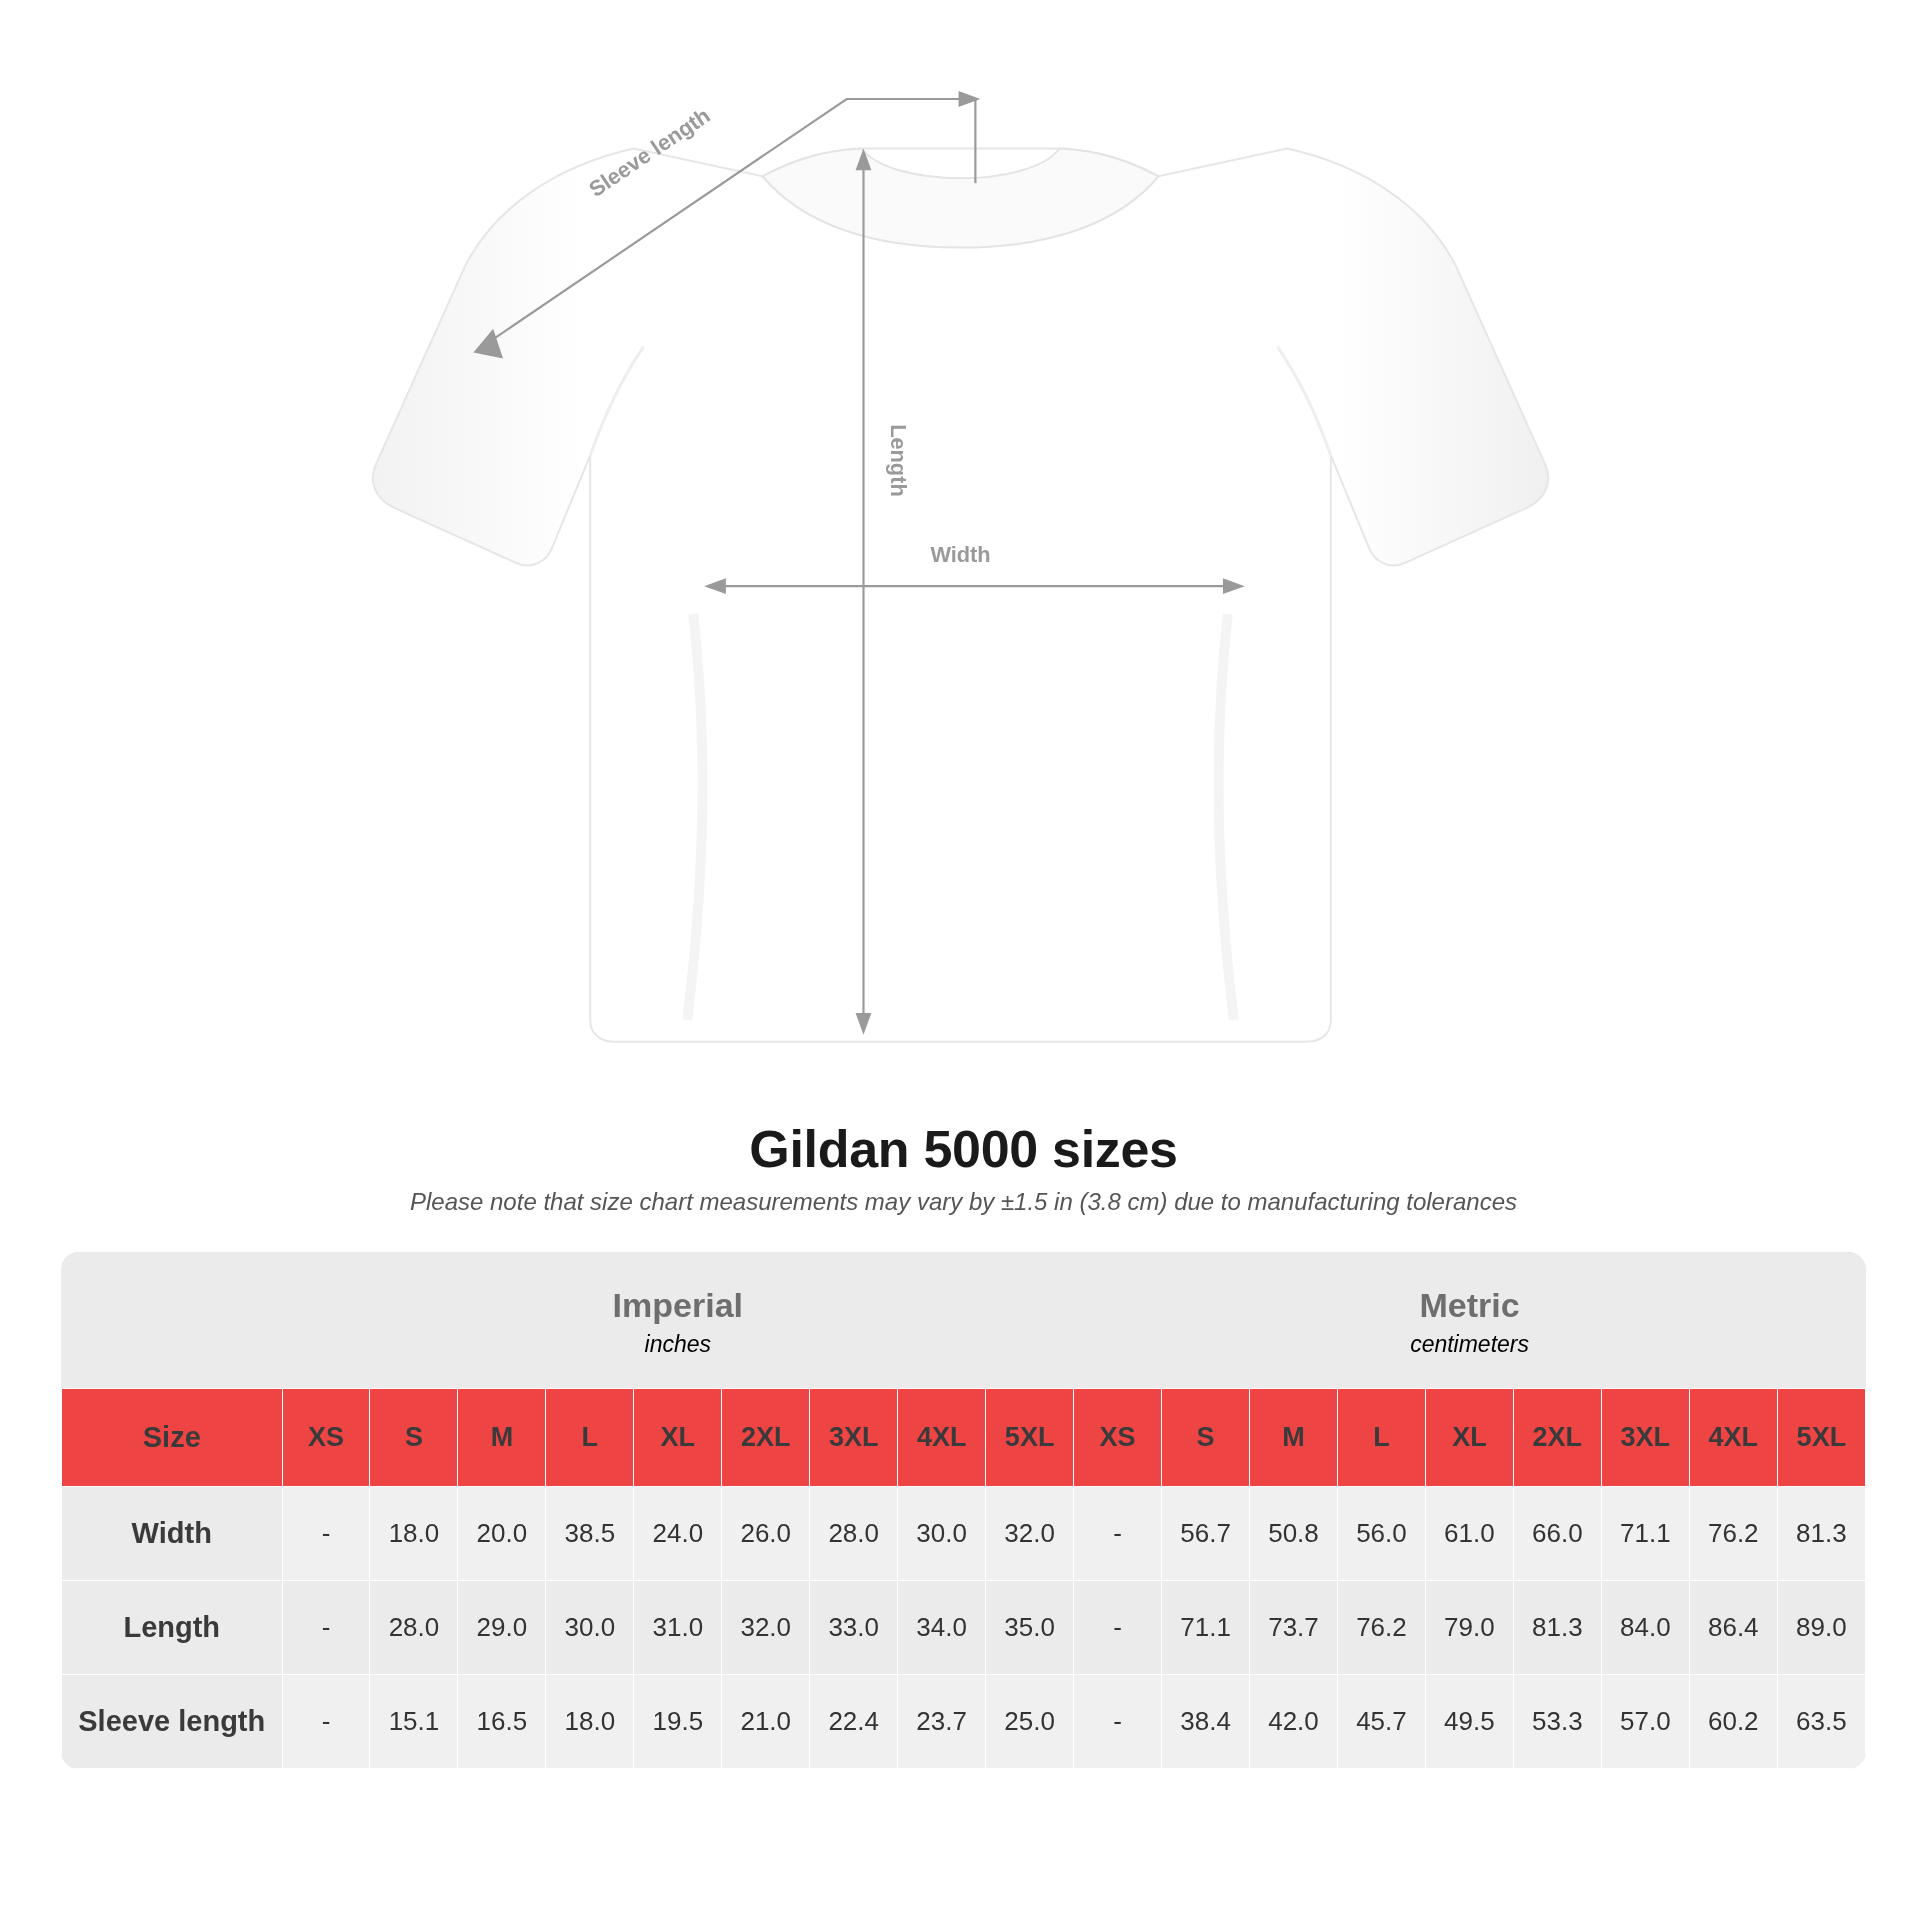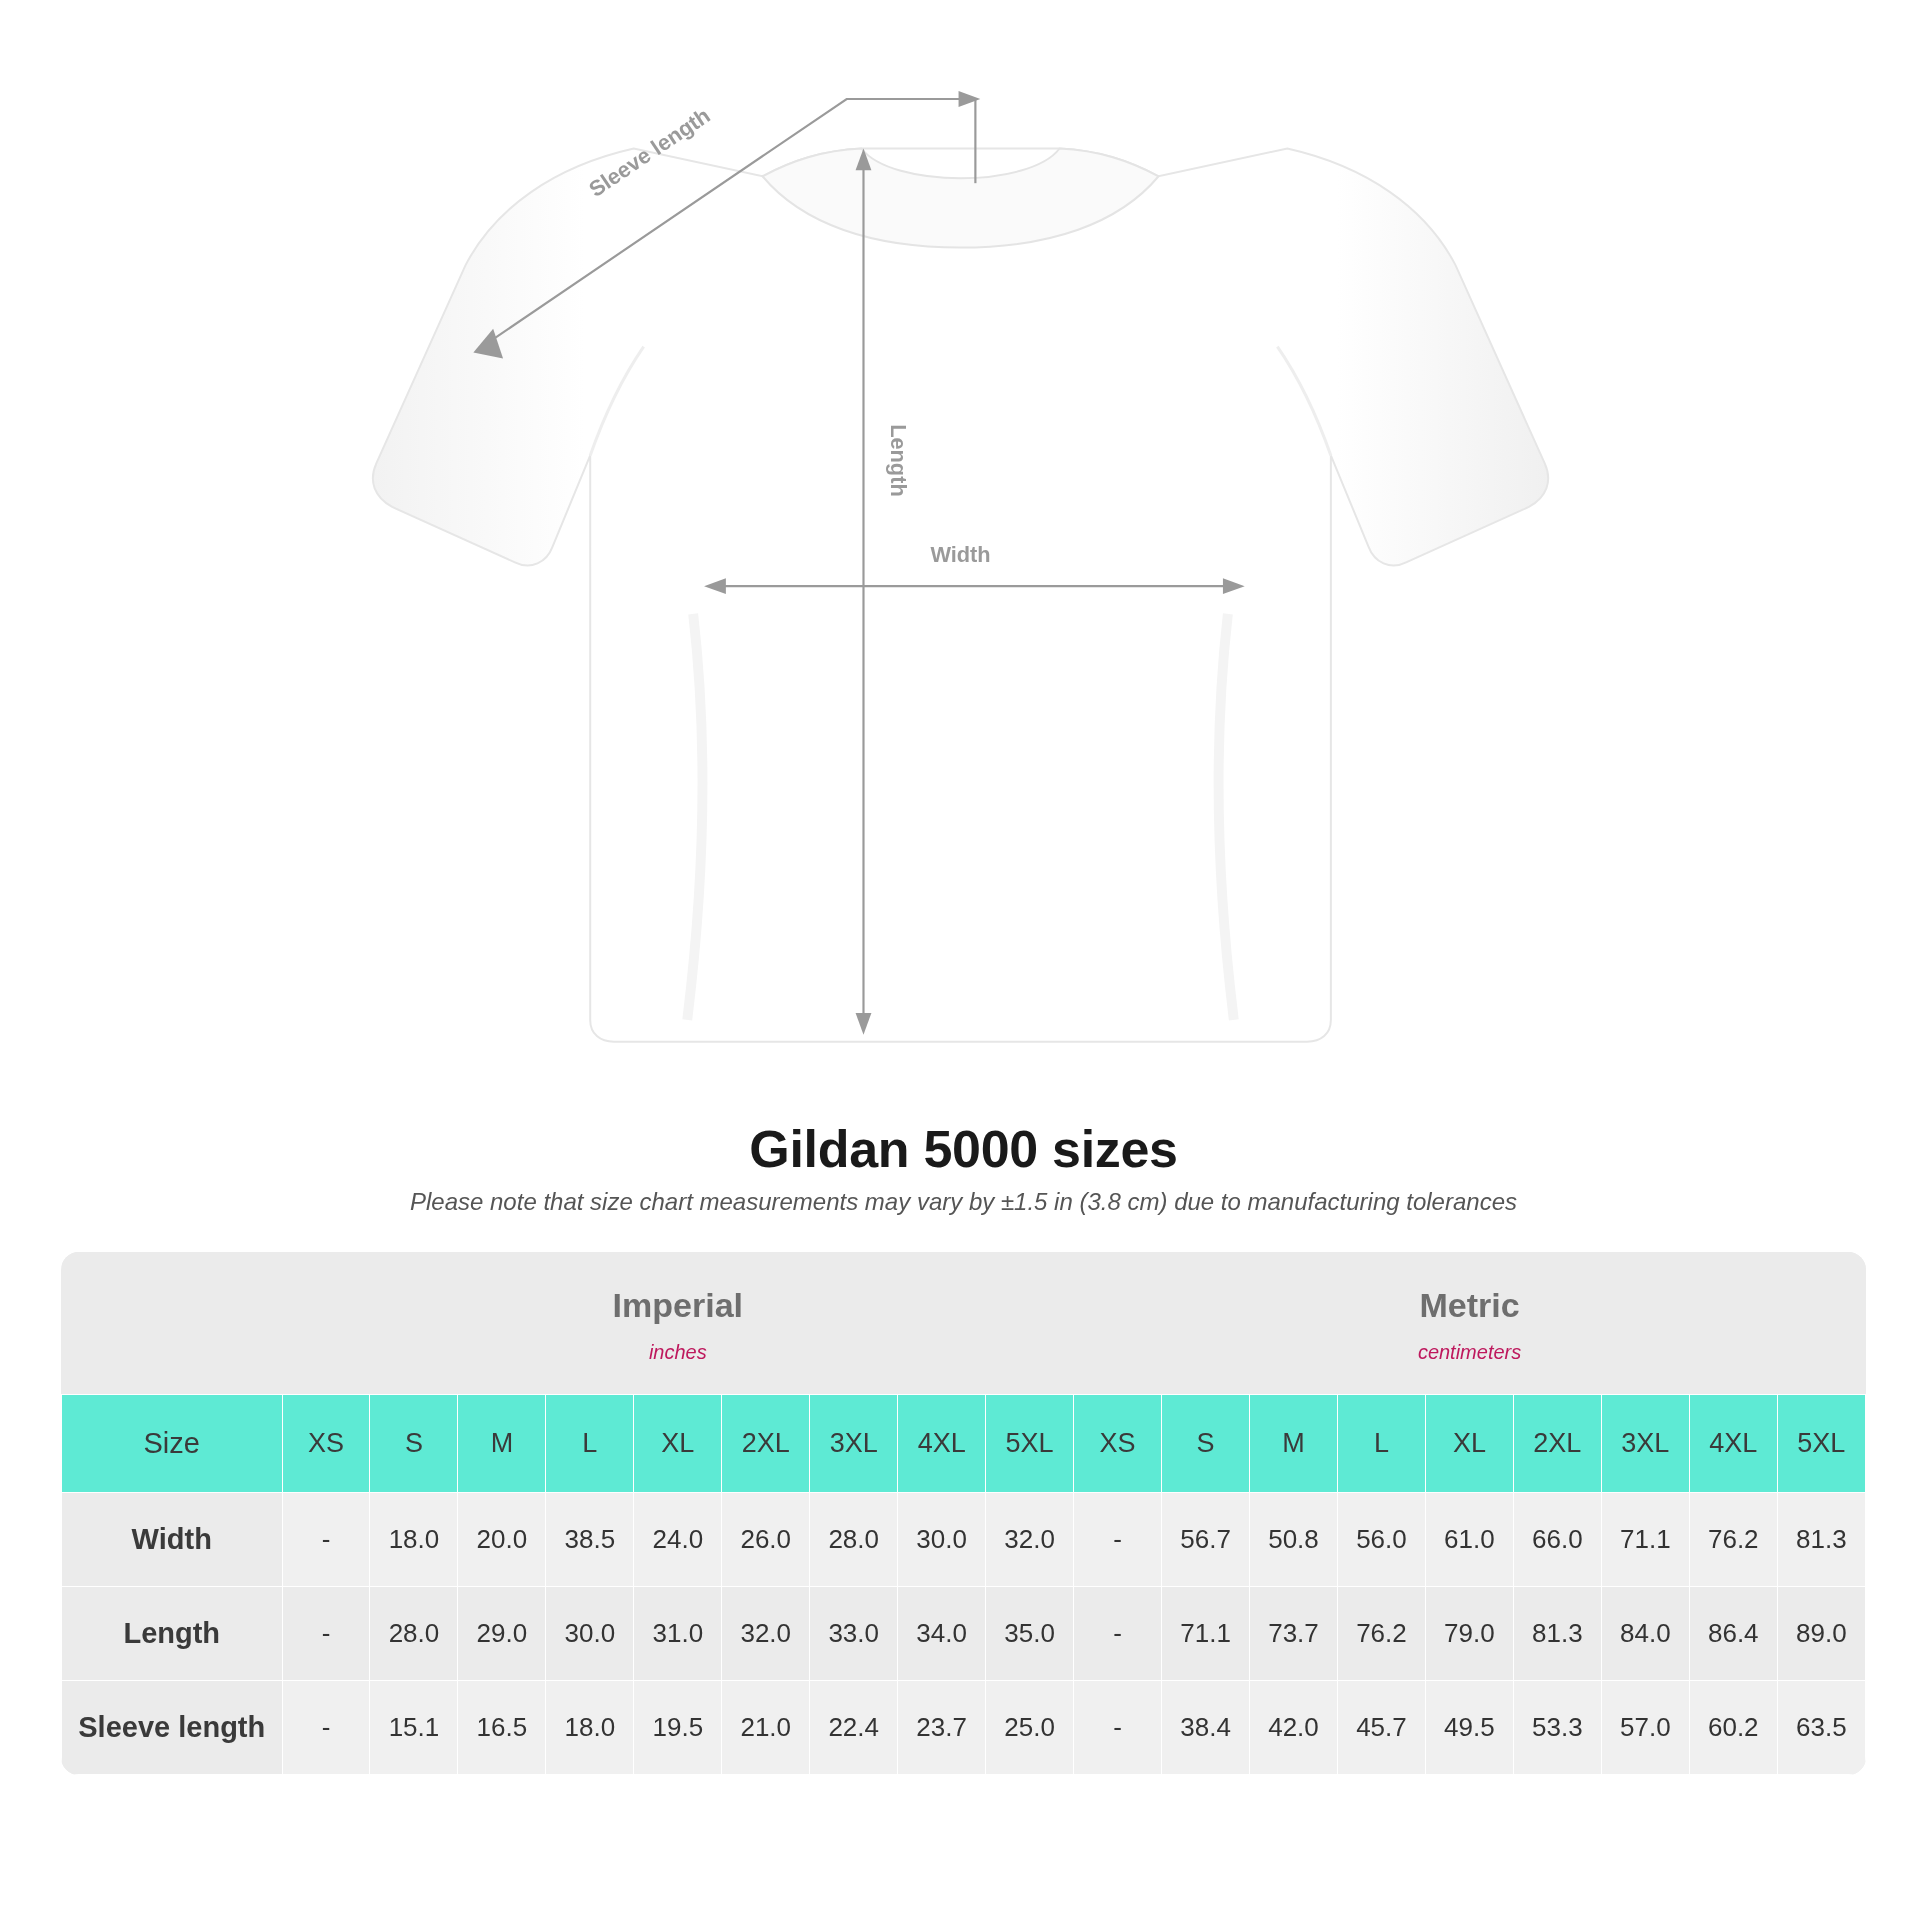--- a/index.html
+++ b/index.html
@@ -75,34 +75,34 @@
     background: #ebebeb;
     border: none !important;
     padding: 34px 0 30px 0;
   }
   .unit-name {
     font-size: 34px;
     font-weight: bold;
     color: #6e6e6e;
   }
   .unit-sub {
-    font-size: 20px;
+    font-size: 23px;
     font-style: italic;
-    color: #be185d;
-    margin-top: 16px;
+    color: #000000;
+    margin-top: 6px;
   }
   .spacer-cell {
     background: #ebebeb;
     border: none !important;
   }
 
   
   tr.header-row td {
-    background: #5eead4;
-    font-weight: normal;
+    background: #ef4444;
+    font-weight: bold;
     color: #3a3a3a;
     height: 95px;
     font-size: 27px;
   }
   tr.header-row td.rowlabel {
     font-size: 29px;
   }
 
   
   tr.data-row td {

